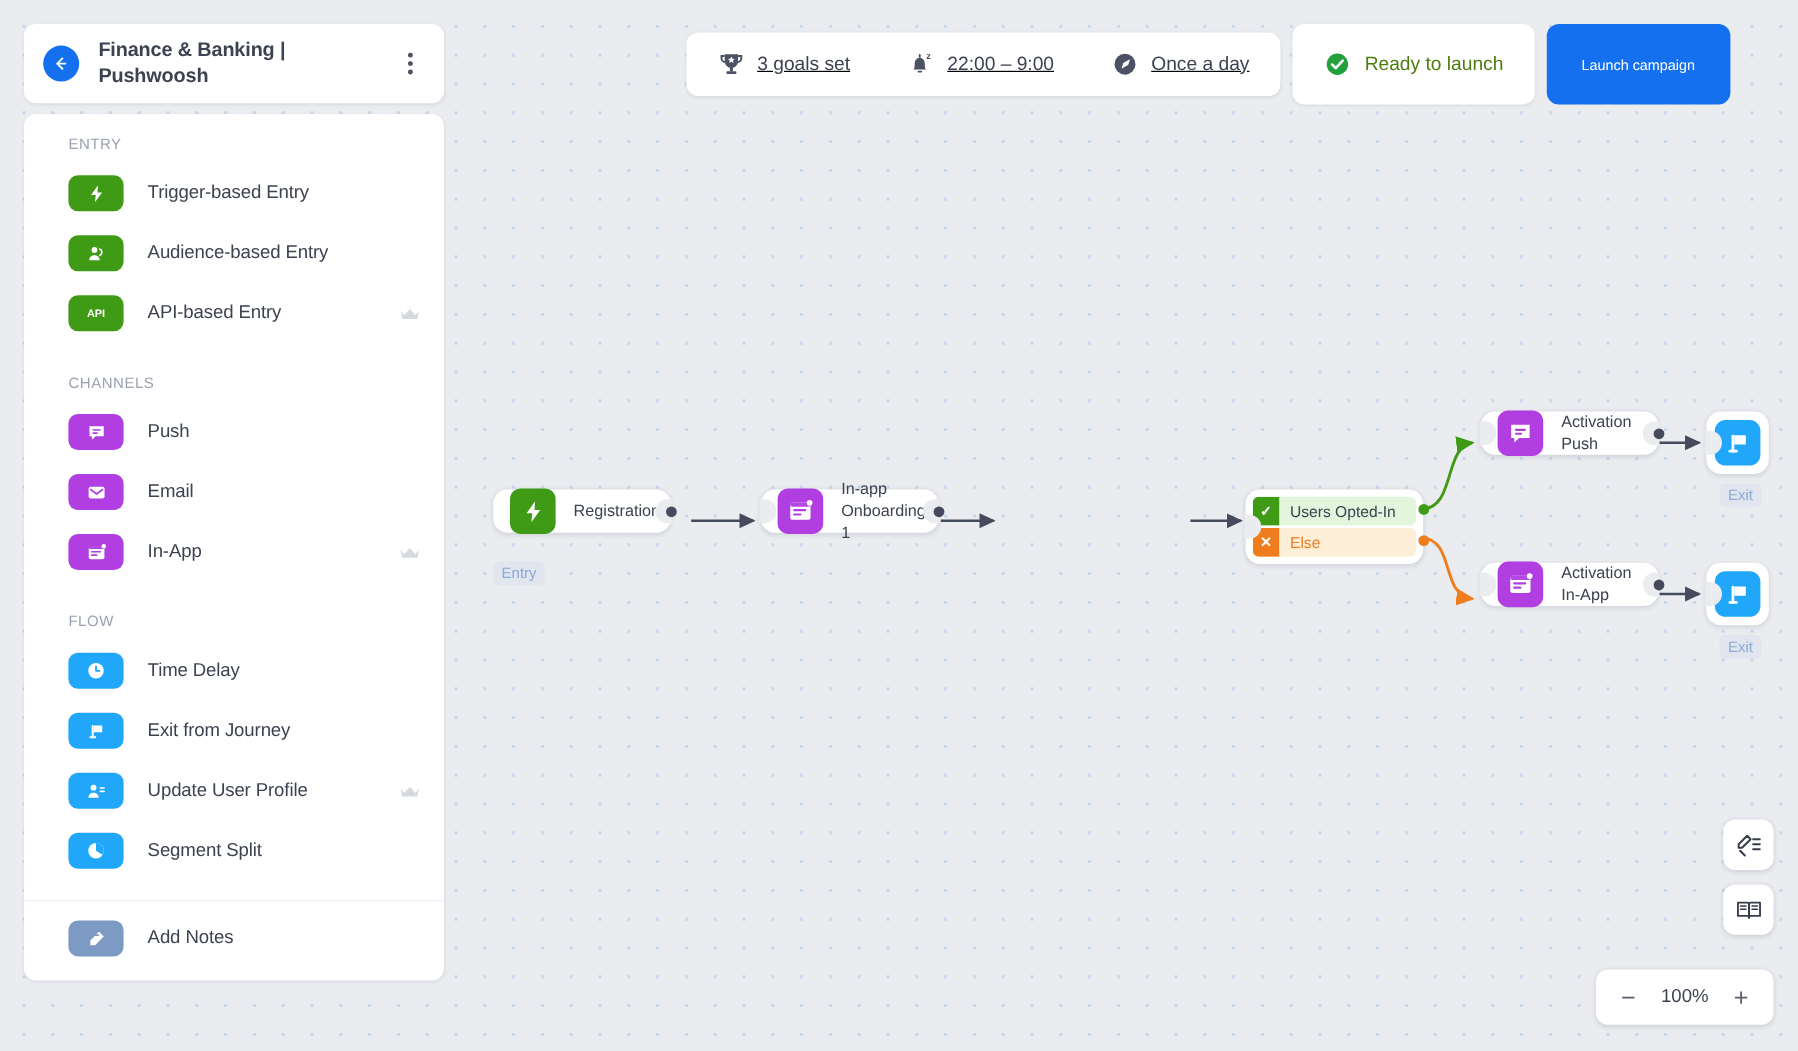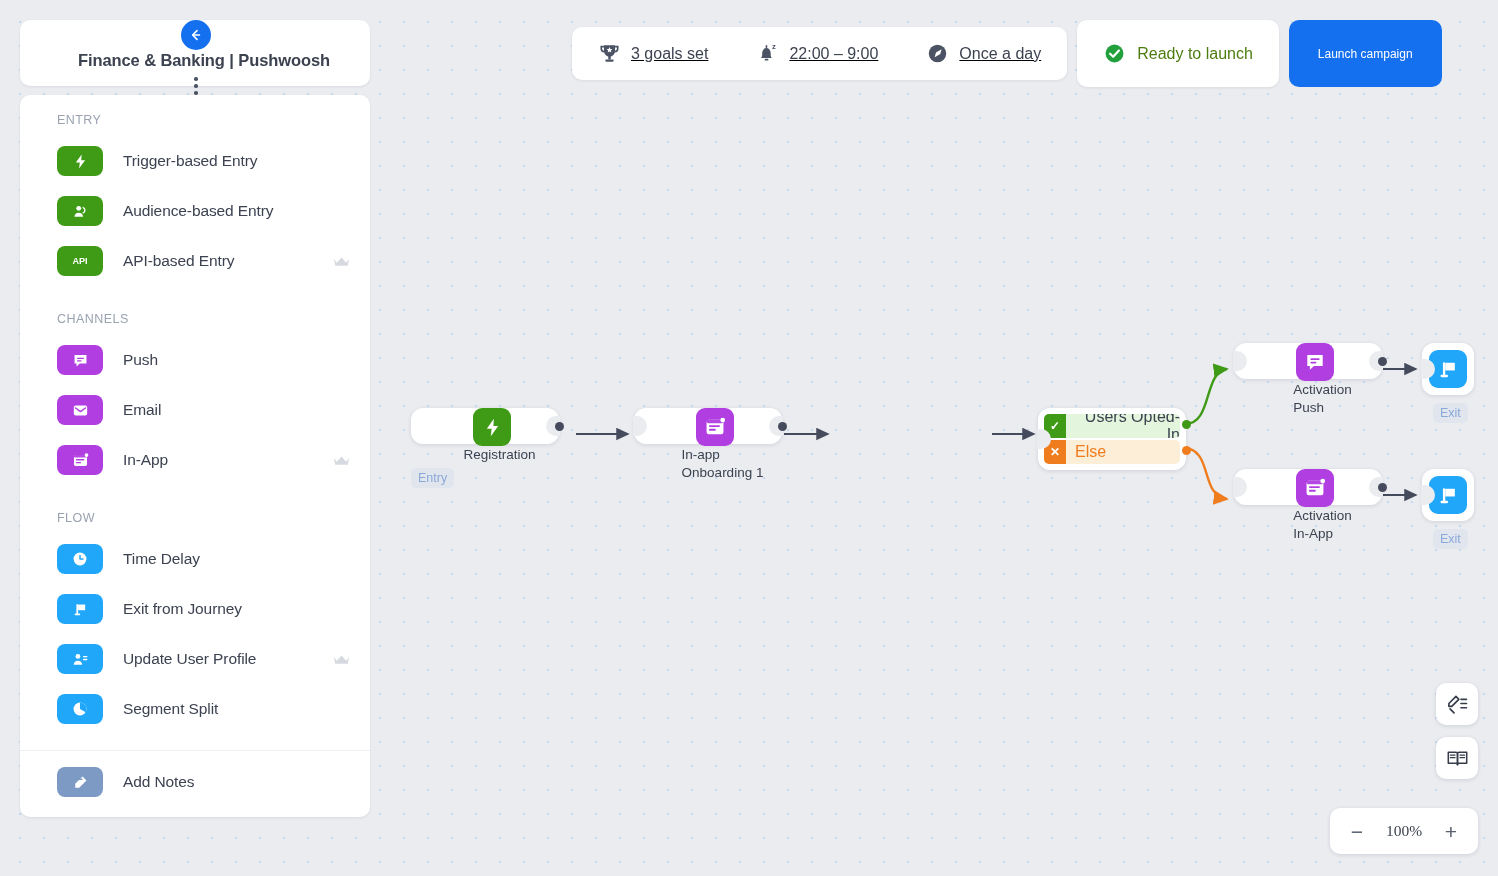--- a/index.html
+++ b/index.html
@@ -31,21 +31,20 @@
   }
 
   .sb-header {
     background: #ffffff;
     border-radius: 10px;
     height: 66px;
     display: flex;
     align-items: center;
     padding: 0 14px 0 16px;
     box-shadow: 0 1px 3px rgba(16,24,40,.08);
-    flex-direction: column;
   }
   .back-btn {
     width: 30px; height: 30px;
     border-radius: 50%;
     background: #1570ef;
     display: flex; align-items: center; justify-content: center;
     flex: 0 0 auto;
     cursor: pointer;
   }
   .sb-title {
@@ -185,21 +184,21 @@
     display: flex; align-items: center; justify-content: center;
   }
   .node-label {
     font-size: 13.5px;
     color: #3c4250;
     line-height: 1.35;
     margin-left: 15px;
     white-space: pre-line;
   }
 
-  .node-wide { width: 148px; height: 36px; padding: 0 0 0 14px; flex-direction: column; }
+  .node-wide { width: 148px; height: 36px; padding: 0 0 0 14px; }
   .node-exit { width: 52px; height: 52px; justify-content: center; padding: 0; }
 
   .pin {
     position: absolute;
     width: 9px; height: 9px;
     border-radius: 50%;
     background: #454b5c;
   }
   .notch-l, .notch-r {
     position: absolute;
@@ -238,21 +237,21 @@
     overflow: hidden;
     position: relative;
   }
   .split-row + .split-row { margin-top: 2px; }
   .split-badge {
     width: 22px; height: 24px;
     flex: 0 0 auto;
     display: flex; align-items: center; justify-content: center;
     color: #fff; font-size: 12px; font-weight: bold;
   }
-  .split-text { font-size: 16px; margin-left: 9px; text-align: right; }
+  .split-text { font-size: 13px; margin-left: 9px; text-align: right; }
   .row-yes { background: #e3f5dd; }
   .row-yes .split-badge { background: #3f9b16; }
   .row-yes .split-text { color: #3c4250; }
   .row-no { background: #fdeed8; }
   .row-no .split-badge { background: #ef7d1e; }
   .row-no .split-text { color: #ef7d1e; }
 
   .dot-green { position:absolute; width:9px; height:9px; border-radius:50%; background:#3f9b16; }
   .dot-orange { position:absolute; width:9px; height:9px; border-radius:50%; background:#ef7d1e; }
 
@@ -274,21 +273,21 @@
     border-radius: 10px;
     display: flex; align-items: center; justify-content: space-between;
     padding: 0 17px;
     box-shadow: 0 1px 4px rgba(16,24,40,.13);
   }
   .zoom-btn {
     font-size: 21px; color: #5a6070; cursor: pointer;
     line-height: 1; user-select: none;
     width: 20px; text-align: center;
   }
-  .zoom-val { font-size: 15.5px; color: #3c4250; font-family: Liberation Serif, serif; }
+  .zoom-val { font-size: 15.5px; color: #3c4250; }
 </style>
 </head>
 <body>
 
 <div id="app">
 
   <div class="sidebar">
 
     <div class="sb-header">
       <div class="back-btn">

